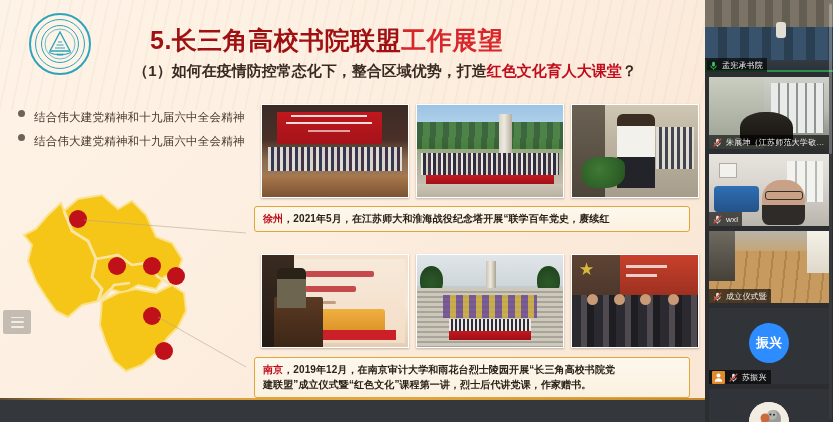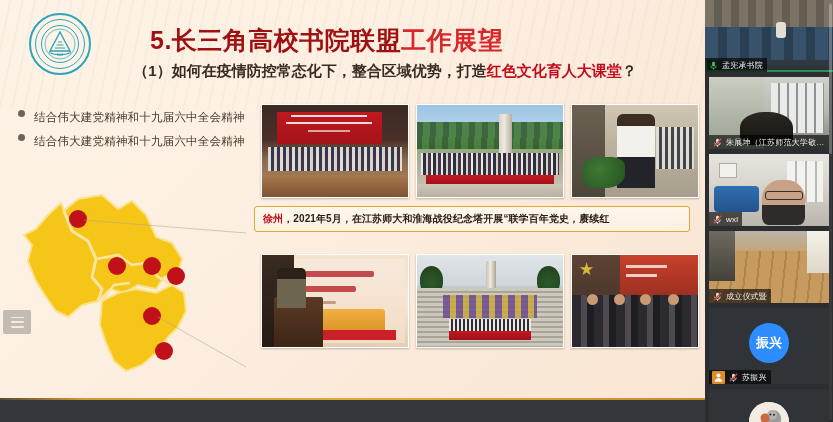--- a/index.html
+++ b/index.html
@@ -385,20 +385,26 @@
             </div>
           <div class="star"></div>
           <div class="viewers"></div>
           <div class="head h1"></div>
             <div class="head h2"></div>
           <div class="head h3"></div>
             <div class="head h4"></div>
         </div>
       </div>
 
+      <div class="caption" id="cap2">
+        <div class="line">
+          <span class="city">南京</span><span>，2019年12月，在南京审计大学和雨花台烈士陵园开展“长三角高校书院党</span>
+        </div>
+        <div class="line">建联盟”成立仪式暨“红色文化”课程第一讲，烈士后代讲党课，作家赠书。</div>
+      </div>
     </div>
 
     <div id="slide-underline"></div>
     <div id="slide-bottom"></div>
   </div>
 
   <div id="video-strip">
 
     <div class="tile h72 v-room active">
       <div class="back"></div>

